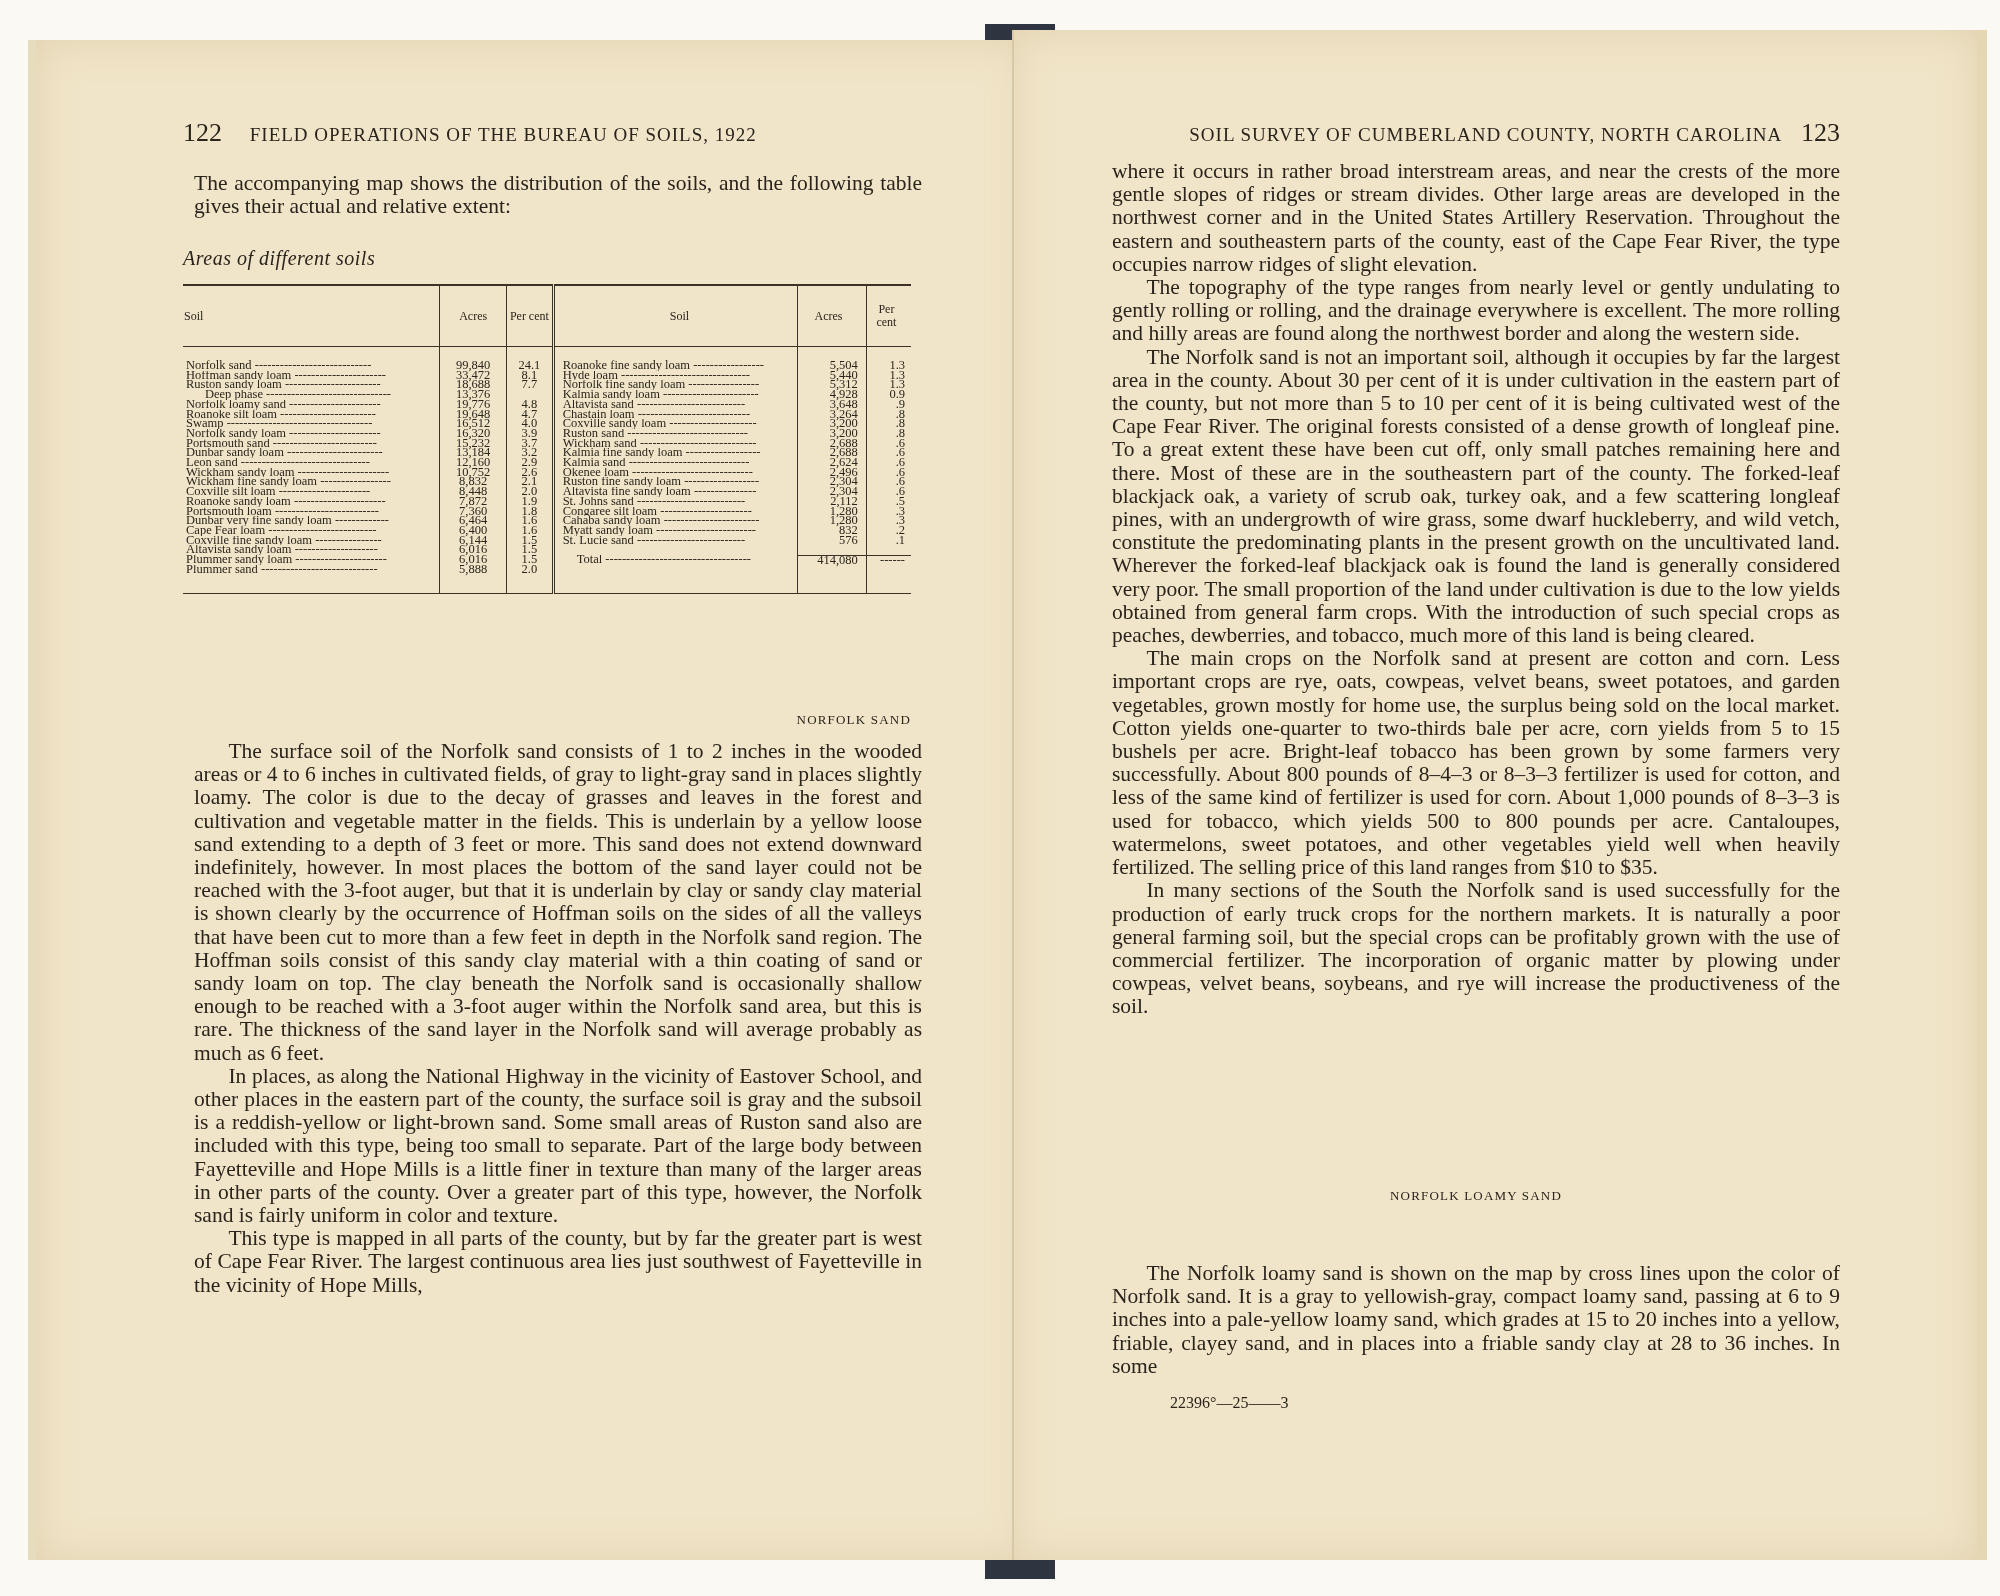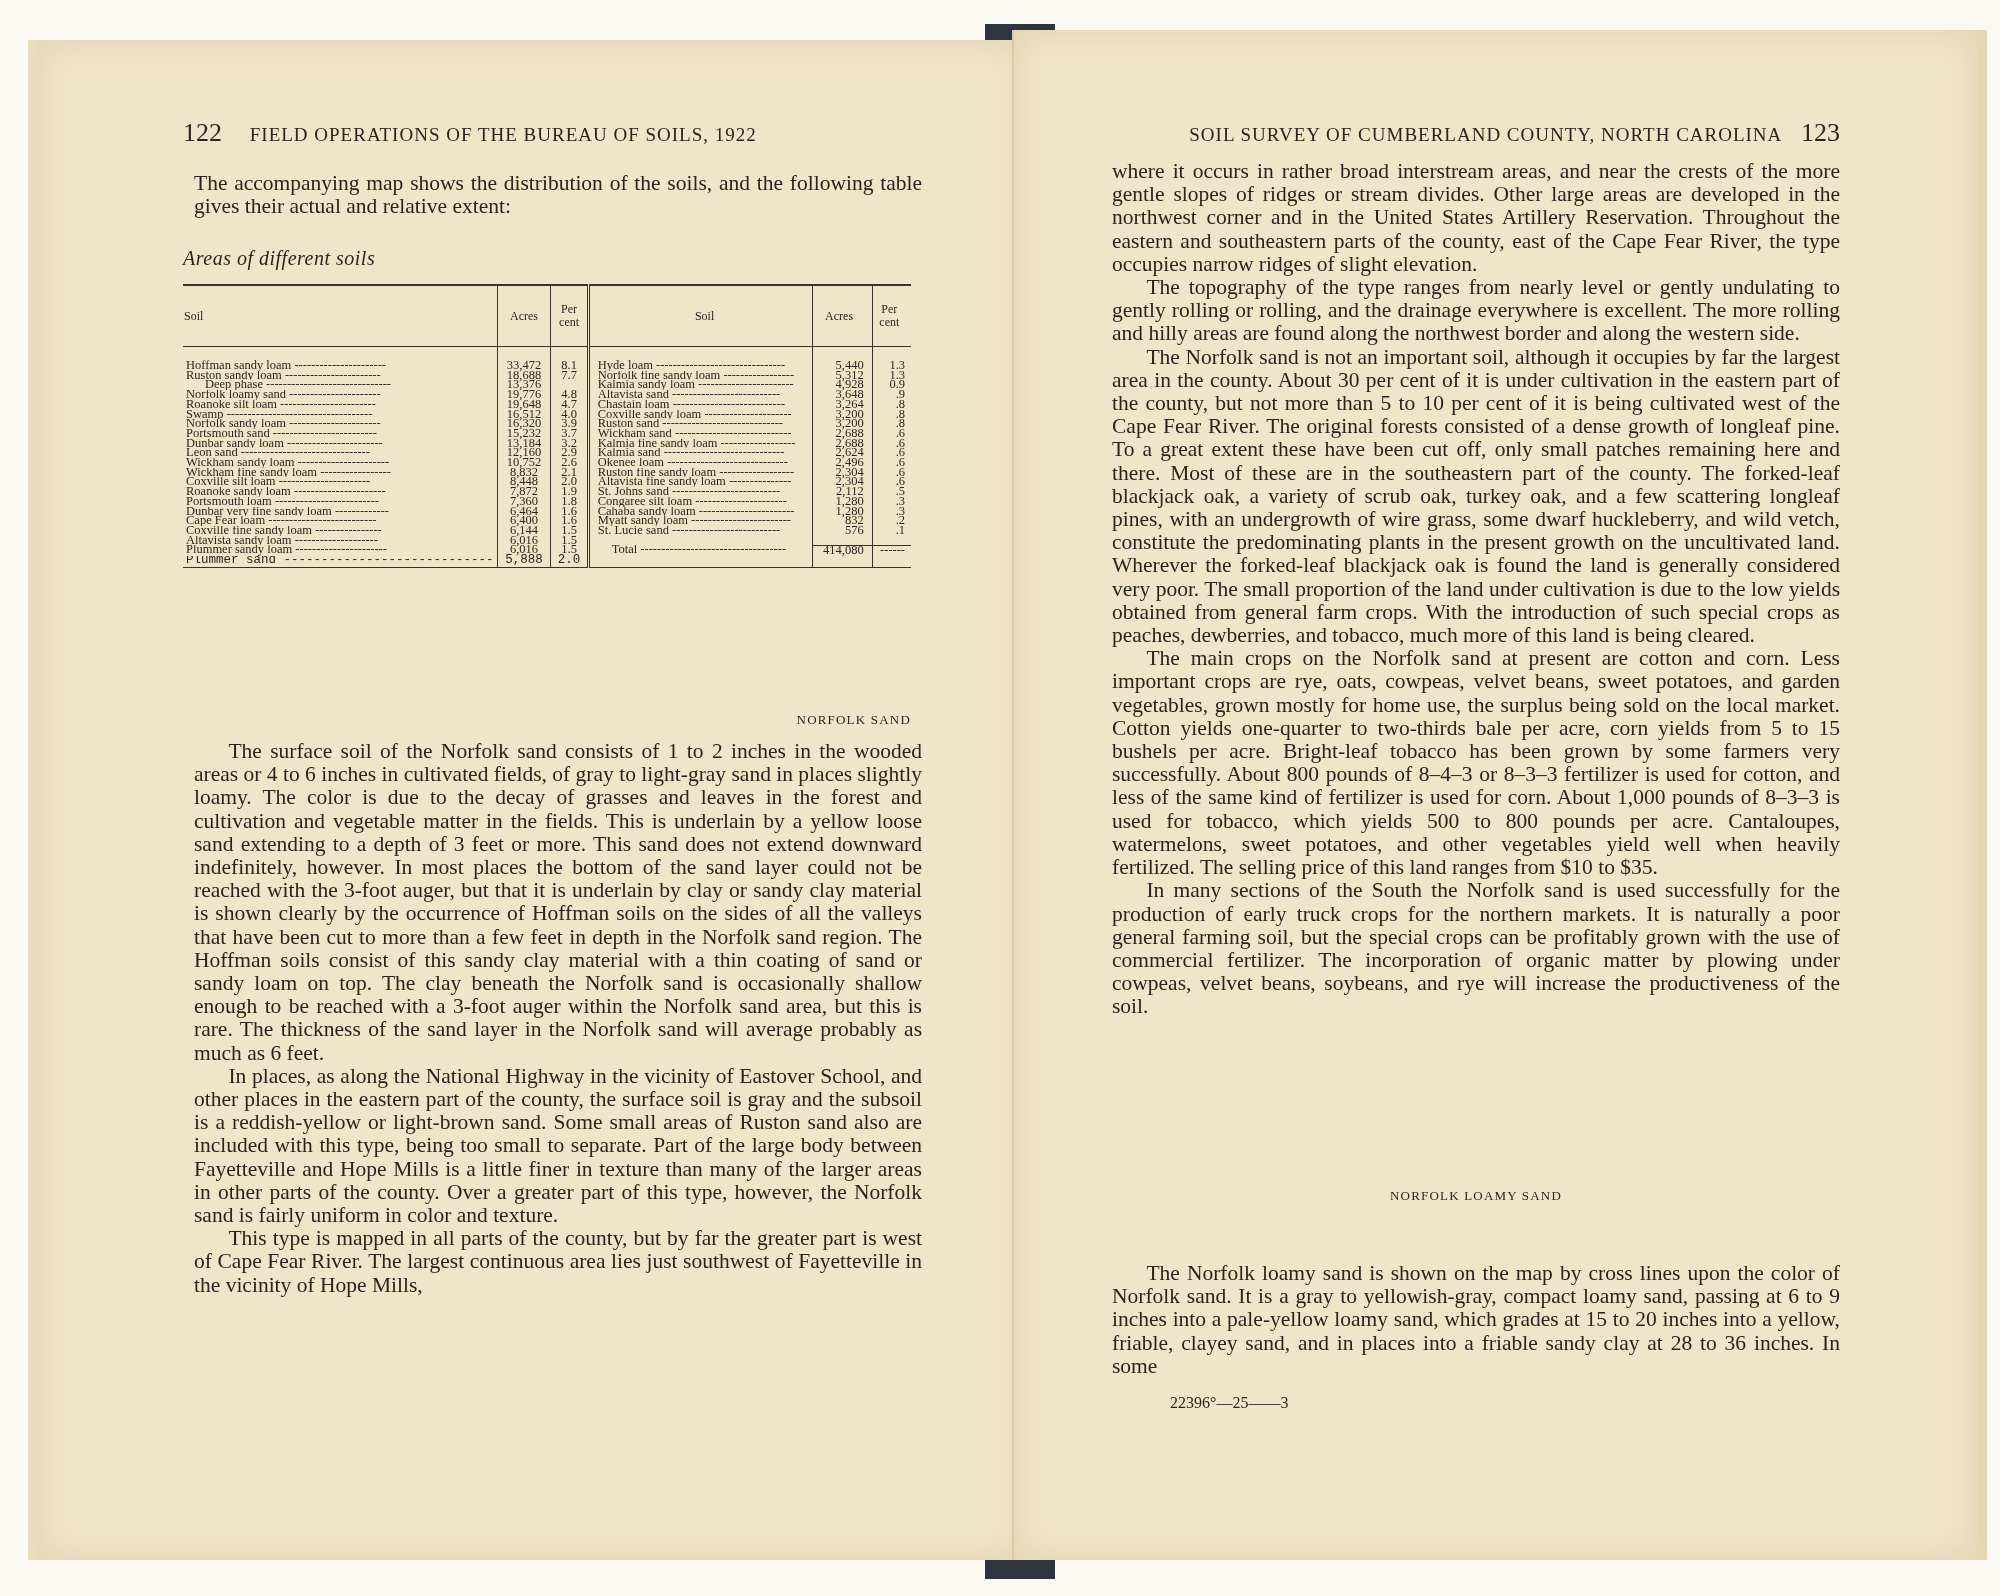--- a/index.html
+++ b/index.html
@@ -25,21 +25,21 @@
   .soil-table { position:absolute; left:183px; top:284px; width:728px; border-collapse:collapse; font-size:12.5px; line-height:9.7px; }
   .soil-table th { font-weight:normal; font-size:12px; line-height:13px; height:58px; border-bottom:1.5px solid #3a3226; border-top:2px solid #3a3226; vertical-align:middle; }
   .soil-table td { padding:0 3px; white-space:nowrap; vertical-align:top; }
   .soil-table .c-soil { width:235px; text-align:left; border-right:1px solid #3a3226; }
   .soil-table .c-acres { width:62px; text-align:center; border-right:1px solid #3a3226; }
   .soil-table .c-pct { width:40px; text-align:center; border-right:3px double #3a3226; }
   .soil-table .c-soil2 { width:220px; text-align:left; border-right:1px solid #3a3226; padding-left:8px; }
   .soil-table .c-acres2 { width:58px; text-align:right; border-right:1px solid #3a3226; padding-right:8px; }
   .soil-table .c-pct2 { width:36px; text-align:right; padding-right:6px; }
   .soil-table tbody tr:first-child td { padding-top:14px; }
-  .soil-table tbody tr:last-child td { padding-bottom:2px; border-bottom:1.5px solid #3a3226;font-family:Liberation Mono, monospace; }
+  .soil-table tbody tr:last-child td { padding-bottom:18px; border-bottom:1.5px solid #3a3226; }
   .dots { overflow:hidden; }
   .indent { padding-left:22px !important; }
   .section-head { position:absolute; font-size:13px; letter-spacing:1.2px; text-align:center; }
   .footer-mark { position:absolute; left:1170px; top:1394px; font-size:16px; }
 </style>
 </head>
 <body>
 
 <div class="cover-edge"></div>
 
@@ -64,20 +64,28 @@
       <th class="c-soil">Soil</th>
       <th class="c-acres">Acres</th>
       <th class="c-pct">Per cent</th>
       <th class="c-soil2" style="text-align:center">Soil</th>
       <th class="c-acres2" style="text-align:center">Acres</th>
       <th class="c-pct2" style="text-align:center">Per cent</th>
     </tr>
   </thead>
   <tbody id="table-body">
       <tr>
+        <td class="c-soil dots">Norfolk sand ----------------------------</td>
+        <td class="c-acres">99,840</td>
+        <td class="c-pct">24.1</td>
+        <td class="c-soil2 dots">Roanoke fine sandy loam -----------------</td>
+        <td class="c-acres2">5,504</td>
+        <td class="c-pct2">1.3</td>
+      </tr>
+      <tr>
         <td class="c-soil dots">Hoffman sandy loam ----------------------</td>
         <td class="c-acres">33,472</td>
         <td class="c-pct">8.1</td>
         <td class="c-soil2 dots">Hyde loam -------------------------------</td>
         <td class="c-acres2">5,440</td>
         <td class="c-pct2">1.3</td>
       </tr>
       <tr>
         <td class="c-soil dots">Ruston sandy loam -----------------------</td>
         <td class="c-acres">18,688</td>

